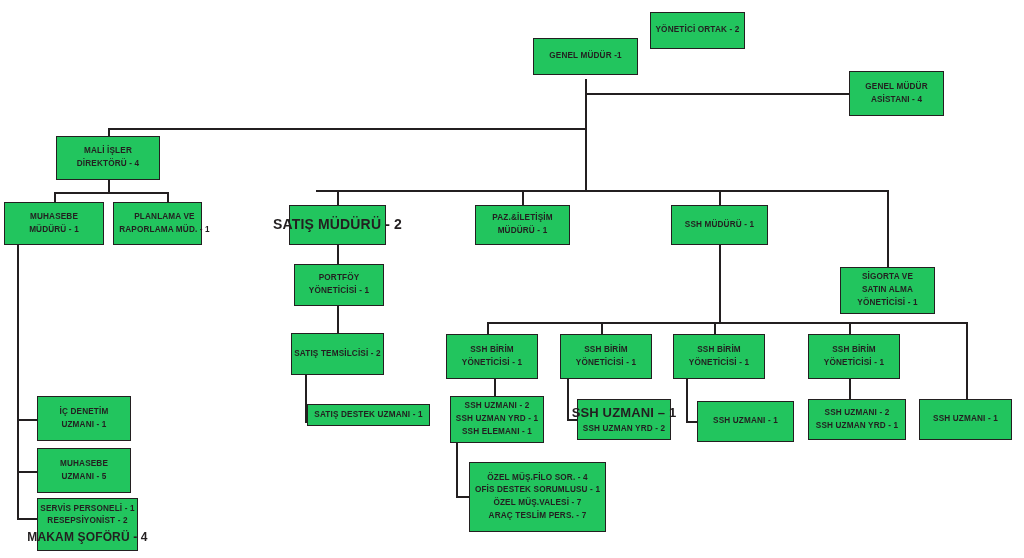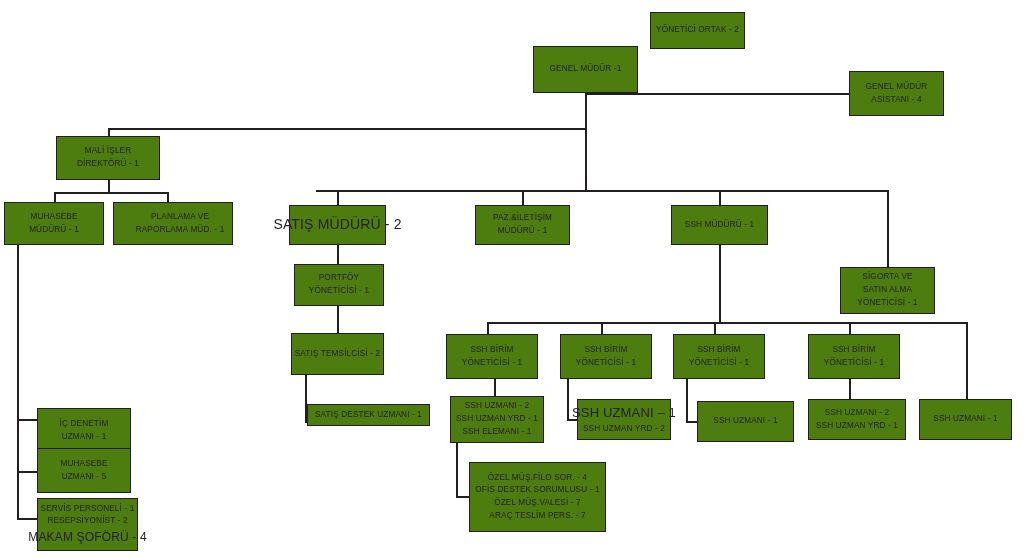--- a/index.html
+++ b/index.html
@@ -15,29 +15,29 @@
     position: relative;
     width: 1024px;
     height: 558px;
     background: #ffffff;
     overflow: hidden;
   }
   .node {
     position: absolute;
     box-sizing: border-box;
     border: 1.6px solid #231f20;
-    background: #4d7c0f;
+    background: #22c55e;
     display: flex;
     flex-direction: column;
     align-items: center;
     justify-content: center;
     text-align: center;
     color: #231f20;
     font-size: 8.2px;
-    font-weight: 400;
+    font-weight: 700;
     letter-spacing: 0.15px;
     line-height: 1.55;
     padding: 1px 2px;
     z-index: 2;
   }
   .node .line {
     display: block;
     white-space: nowrap;
   }
   .conn {
@@ -84,39 +84,39 @@
       <div class="conn h" style="left: 567px; top: 419px; width: 11px;"></div>
       <div class="conn v" style="left: 686px; top: 379px; height: 43px;"></div>
       <div class="conn h" style="left: 686px; top: 421px; width: 12px;"></div>
       <div class="conn v" style="left: 849px; top: 379px; height: 20px;"></div>
       <div class="conn v" style="left: 17px; top: 245px; height: 274px;"></div>
       <div class="conn h" style="left: 17px; top: 419px; width: 21px;"></div>
       <div class="conn h" style="left: 17px; top: 471px; width: 21px;"></div>
       <div class="conn h" style="left: 17px; top: 518px; width: 21px;"></div>
     </div>
   <div id="node-layer">
-      <div class="node" style="left: 533px; top: 46px; width: 105px; height: 47px;">
+      <div class="node" style="left: 533px; top: 38px; width: 105px; height: 37px;">
         <span class="line" style="font-size: 8.2px;">GENEL MÜDÜR -1</span>
       </div>
       <div class="node" style="left: 650px; top: 12px; width: 95px; height: 37px;">
         <span class="line" style="font-size: 8.2px;">YÖNETİCİ ORTAK - 2</span>
       </div>
       <div class="node" style="left: 849px; top: 71px; width: 95px; height: 45px;">
         <span class="line" style="font-size: 8.2px;">GENEL MÜDÜR</span>
         <span class="line" style="font-size: 8.2px;">ASİSTANI - 4</span>
       </div>
       <div class="node" style="left: 56px; top: 136px; width: 104px; height: 44px;">
         <span class="line" style="font-size: 8.2px;">MALİ İŞLER</span>
-        <span class="line" style="font-size: 8.2px;">DİREKTÖRÜ - 1</span>
+        <span class="line" style="font-size: 8.2px;">DİREKTÖRÜ - 4</span>
       </div>
       <div class="node" style="left: 4px; top: 202px; width: 100px; height: 43px;">
         <span class="line" style="font-size: 8.2px;">MUHASEBE</span>
         <span class="line" style="font-size: 8.2px;">MÜDÜRÜ - 1</span>
       </div>
-      <div class="node" style="left: 113px; top: 202px; width: 120px; height: 43px; padding-left: 16px;">
+      <div class="node" style="left: 113px; top: 202px; width: 89px; height: 43px; padding-left: 16px;">
         <span class="line" style="font-size: 8.2px;">PLANLAMA VE</span>
         <span class="line" style="font-size: 8.2px;">RAPORLAMA MÜD. - 1</span>
       </div>
       <div class="node" style="left: 289px; top: 205px; width: 97px; height: 40px;">
         <span class="line" style="font-size: 14px;">SATIŞ MÜDÜRÜ - 2</span>
       </div>
       <div class="node" style="left: 475px; top: 205px; width: 95px; height: 40px;">
         <span class="line" style="font-size: 8.2px;">PAZ.&amp;İLETİŞİM</span>
         <span class="line" style="font-size: 8.2px;">MÜDÜRÜ - 1</span>
       </div>
@@ -172,21 +172,21 @@
         <span class="line" style="font-size: 8.2px;">SSH BİRİM</span>
         <span class="line" style="font-size: 8.2px;">YÖNETİCİSİ - 1</span>
       </div>
       <div class="node" style="left: 808px; top: 399px; width: 98px; height: 41px;">
         <span class="line" style="font-size: 8.2px;">SSH UZMANI - 2</span>
         <span class="line" style="font-size: 8.2px;">SSH UZMAN YRD - 1</span>
       </div>
       <div class="node" style="left: 919px; top: 399px; width: 93px; height: 41px;">
         <span class="line" style="font-size: 8.2px;">SSH UZMANI - 1</span>
       </div>
-      <div class="node" style="left: 37px; top: 396px; width: 94px; height: 45px; margin-top: 12px;">
+      <div class="node" style="left: 37px; top: 396px; width: 94px; height: 45px;">
         <span class="line" style="font-size: 8.2px;">İÇ DENETİM</span>
         <span class="line" style="font-size: 8.2px;">UZMANI - 1</span>
       </div>
       <div class="node" style="left: 37px; top: 448px; width: 94px; height: 45px;">
         <span class="line" style="font-size: 8.2px;">MUHASEBE</span>
         <span class="line" style="font-size: 8.2px;">UZMANI - 5</span>
       </div>
       <div class="node" style="left: 37px; top: 498px; width: 101px; height: 53px;">
         <span class="line" style="font-size: 8.2px;">SERVİS PERSONELİ - 1</span>
         <span class="line" style="font-size: 8.2px;">RESEPSİYONİST - 2</span>

